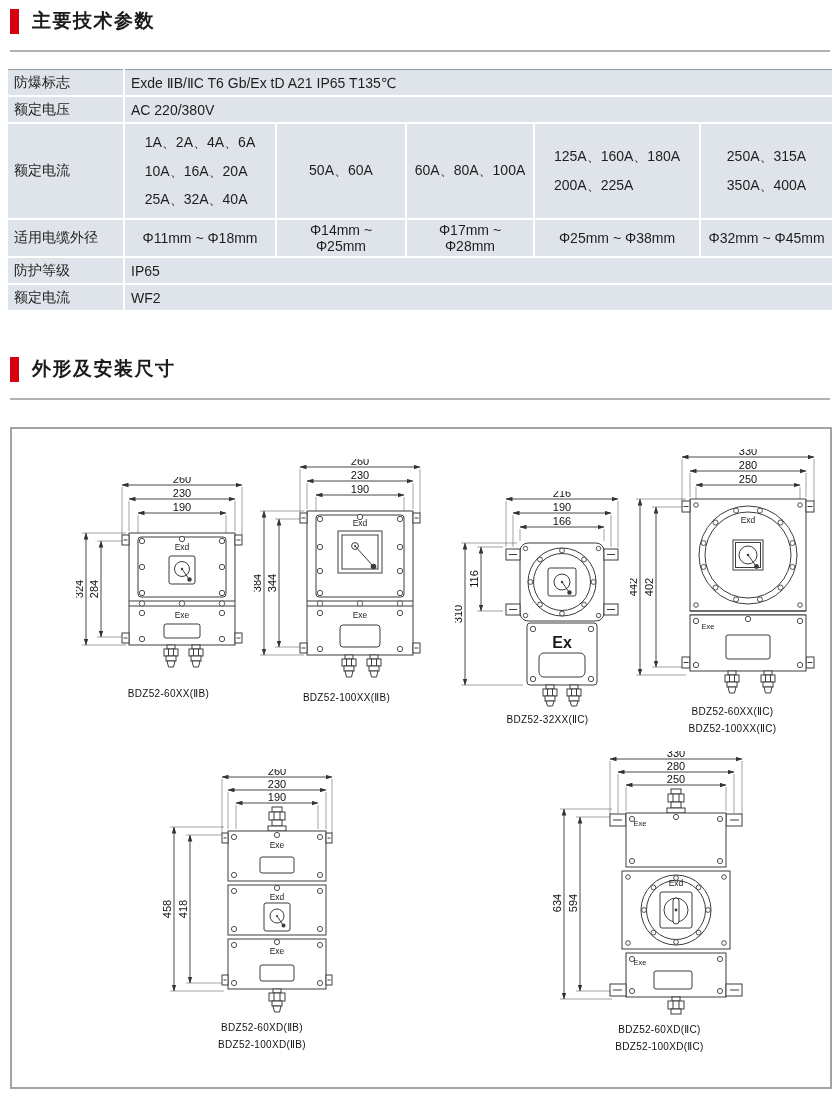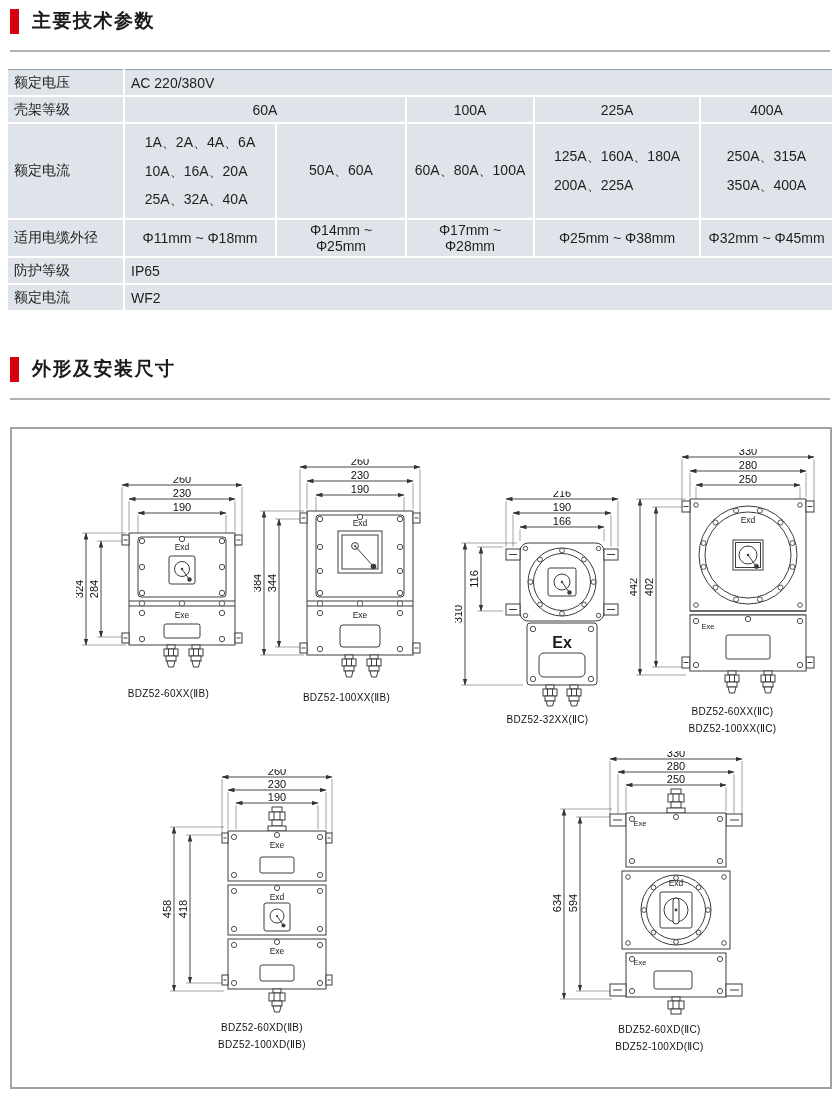--- a/index.html
+++ b/index.html
@@ -56,29 +56,26 @@
   <colgroup>
     <col style="width:116px">
       <col style="width:152px">
       <col style="width:130px">
     <col style="width:128px">
       <col style="width:166px">
       <col style="width:132px">
   </colgroup>
   <tbody>
   <tr>
+    <td class="lbl">防爆标志</td>
+    <td class="val" colspan="5">Exde ⅡB/ⅡC T6 Gb/Ex tD A21 IP65 T135℃</td>
+  </tr>
+  <tr>
     <td class="lbl">额定电压</td>
     <td class="val" colspan="5">AC 220/380V</td>
-  </tr>
-  <tr>
-    <td class="lbl">壳架等级</td>
-    <td class="ctr" colspan="2">60A</td>
-    <td class="ctr">100A</td>
-    <td class="ctr">225A</td>
-    <td class="ctr">400A</td>
   </tr>
   <tr class="row-current">
     <td class="lbl">额定电流</td>
     <td class="ctr"><span class="pre">1A、2A、4A、6A
 10A、16A、20A
 25A、32A、40A</span></td>
     <td class="ctr">50A、60A</td>
     <td class="ctr">60A、80A、100A</td>
     <td class="ctr"><span class="pre">125A、160A、180A
 200A、225A</span></td>

